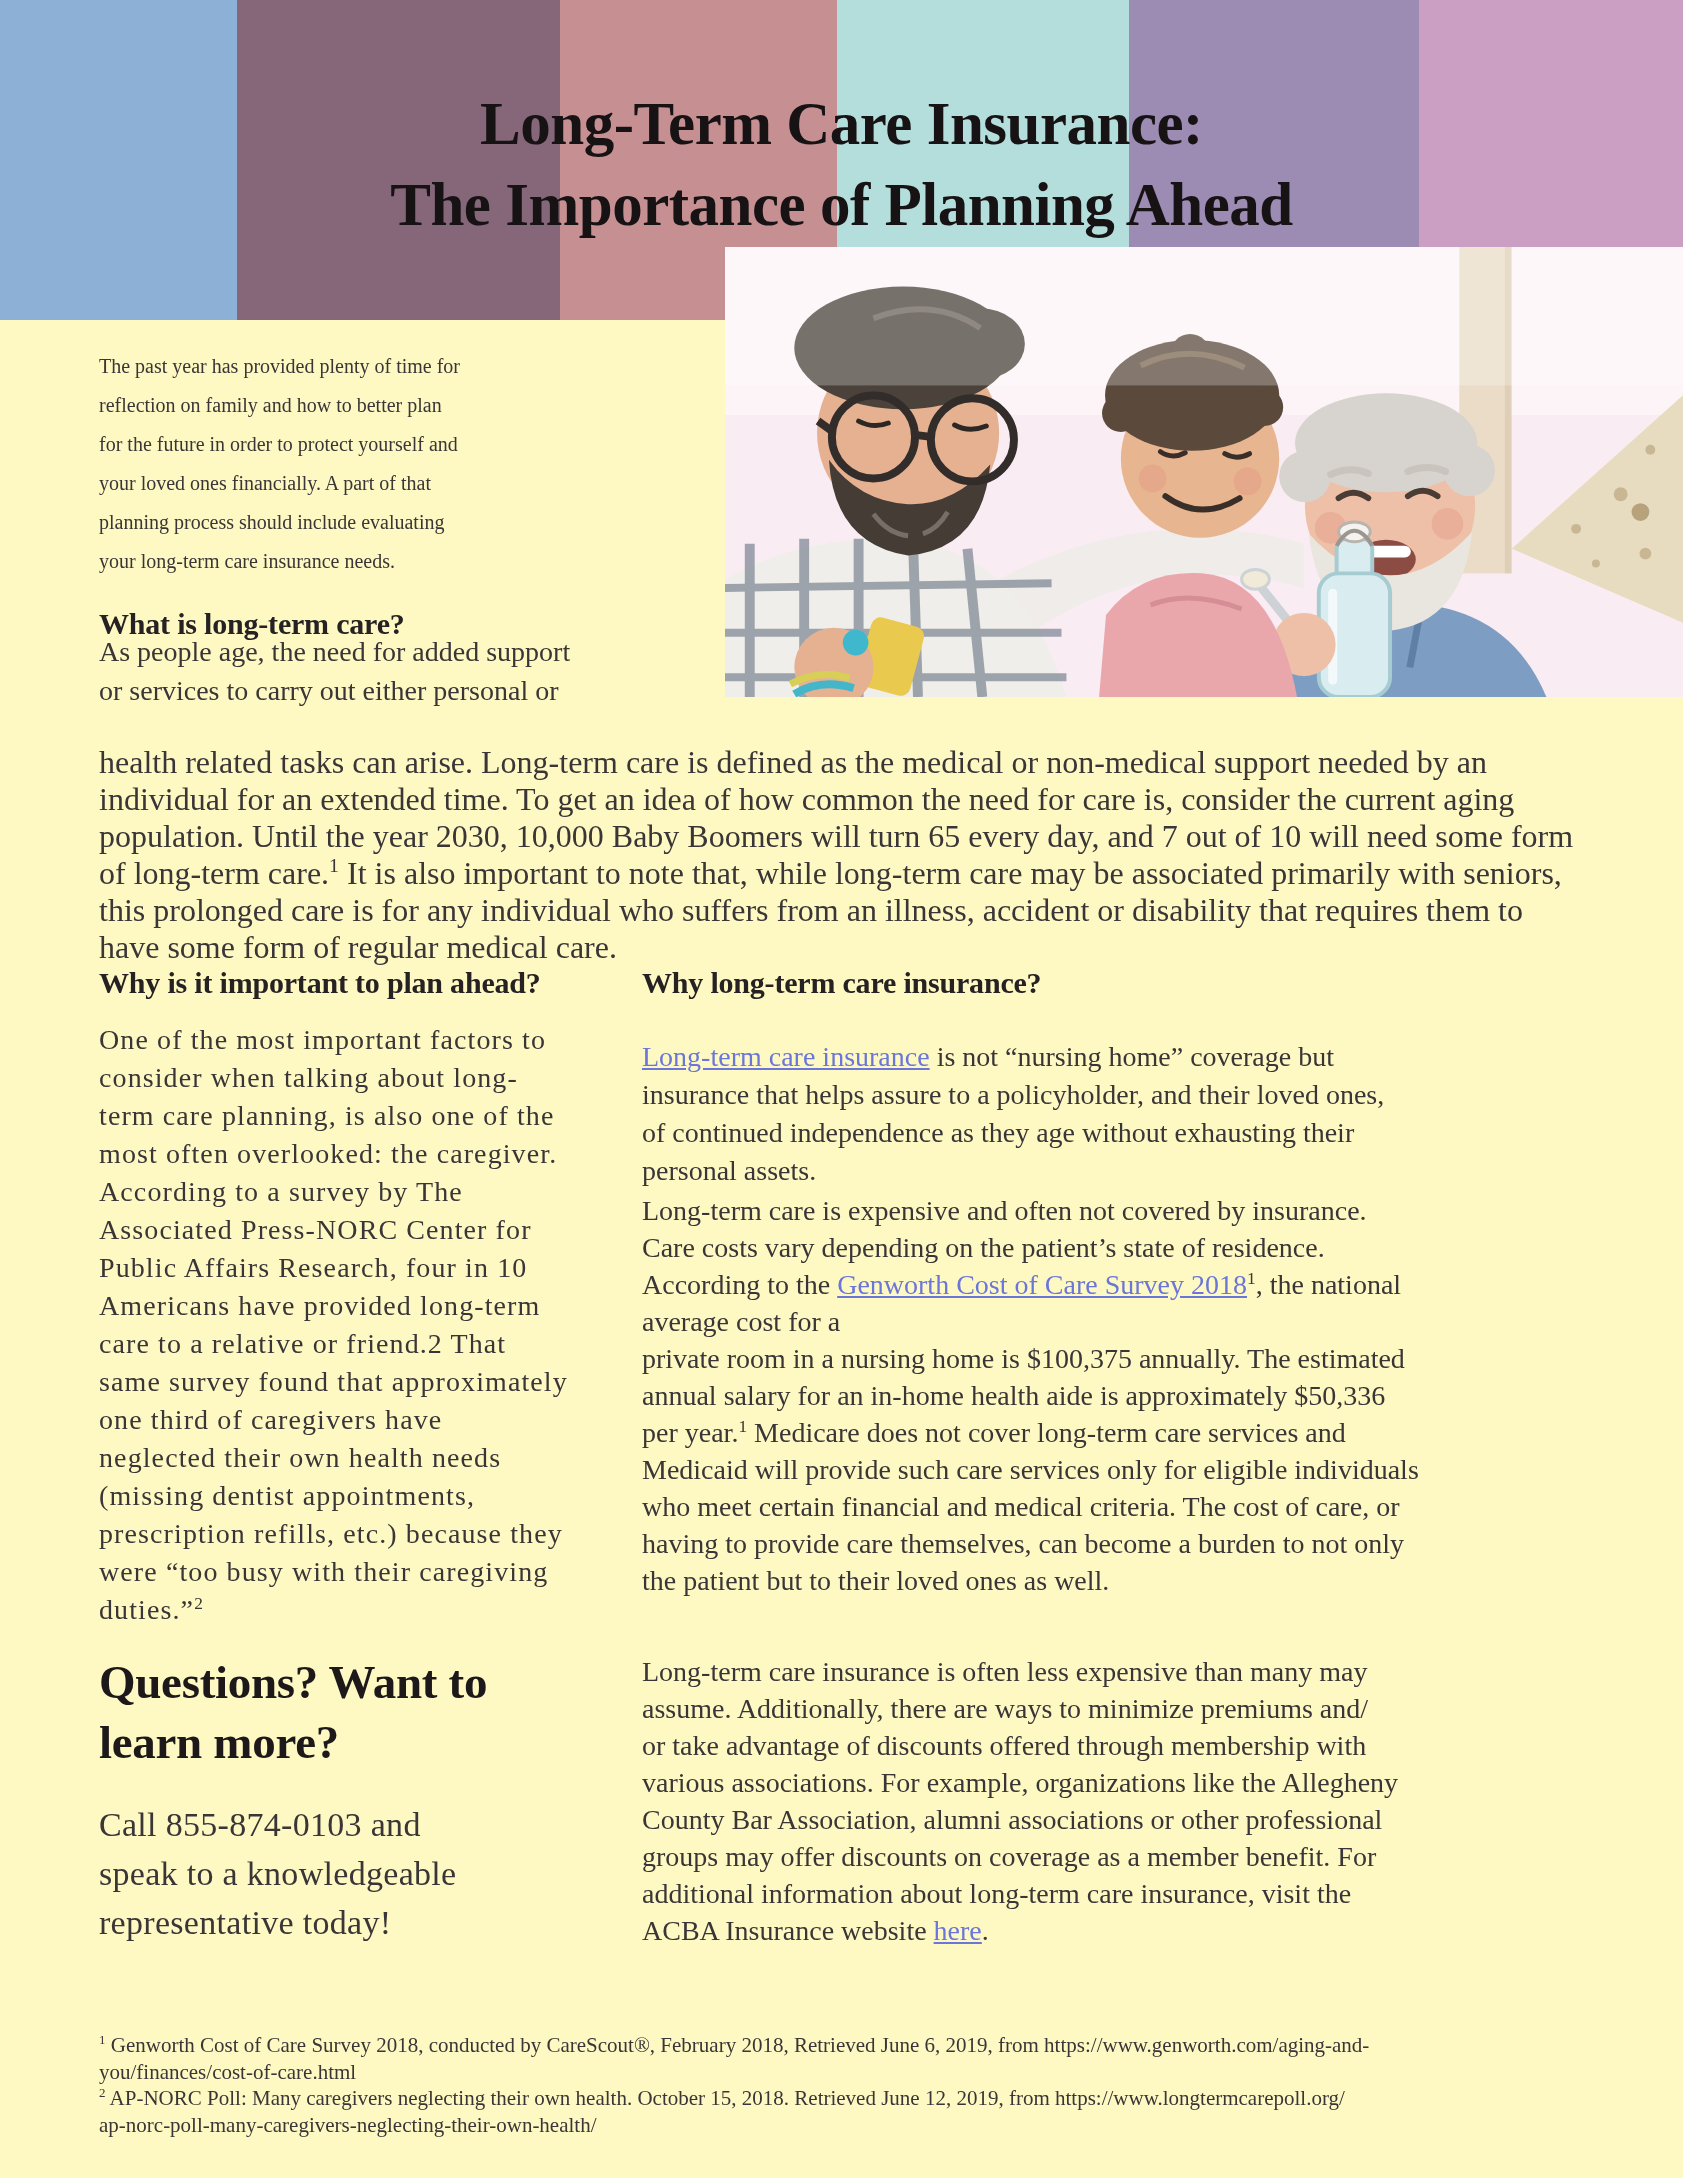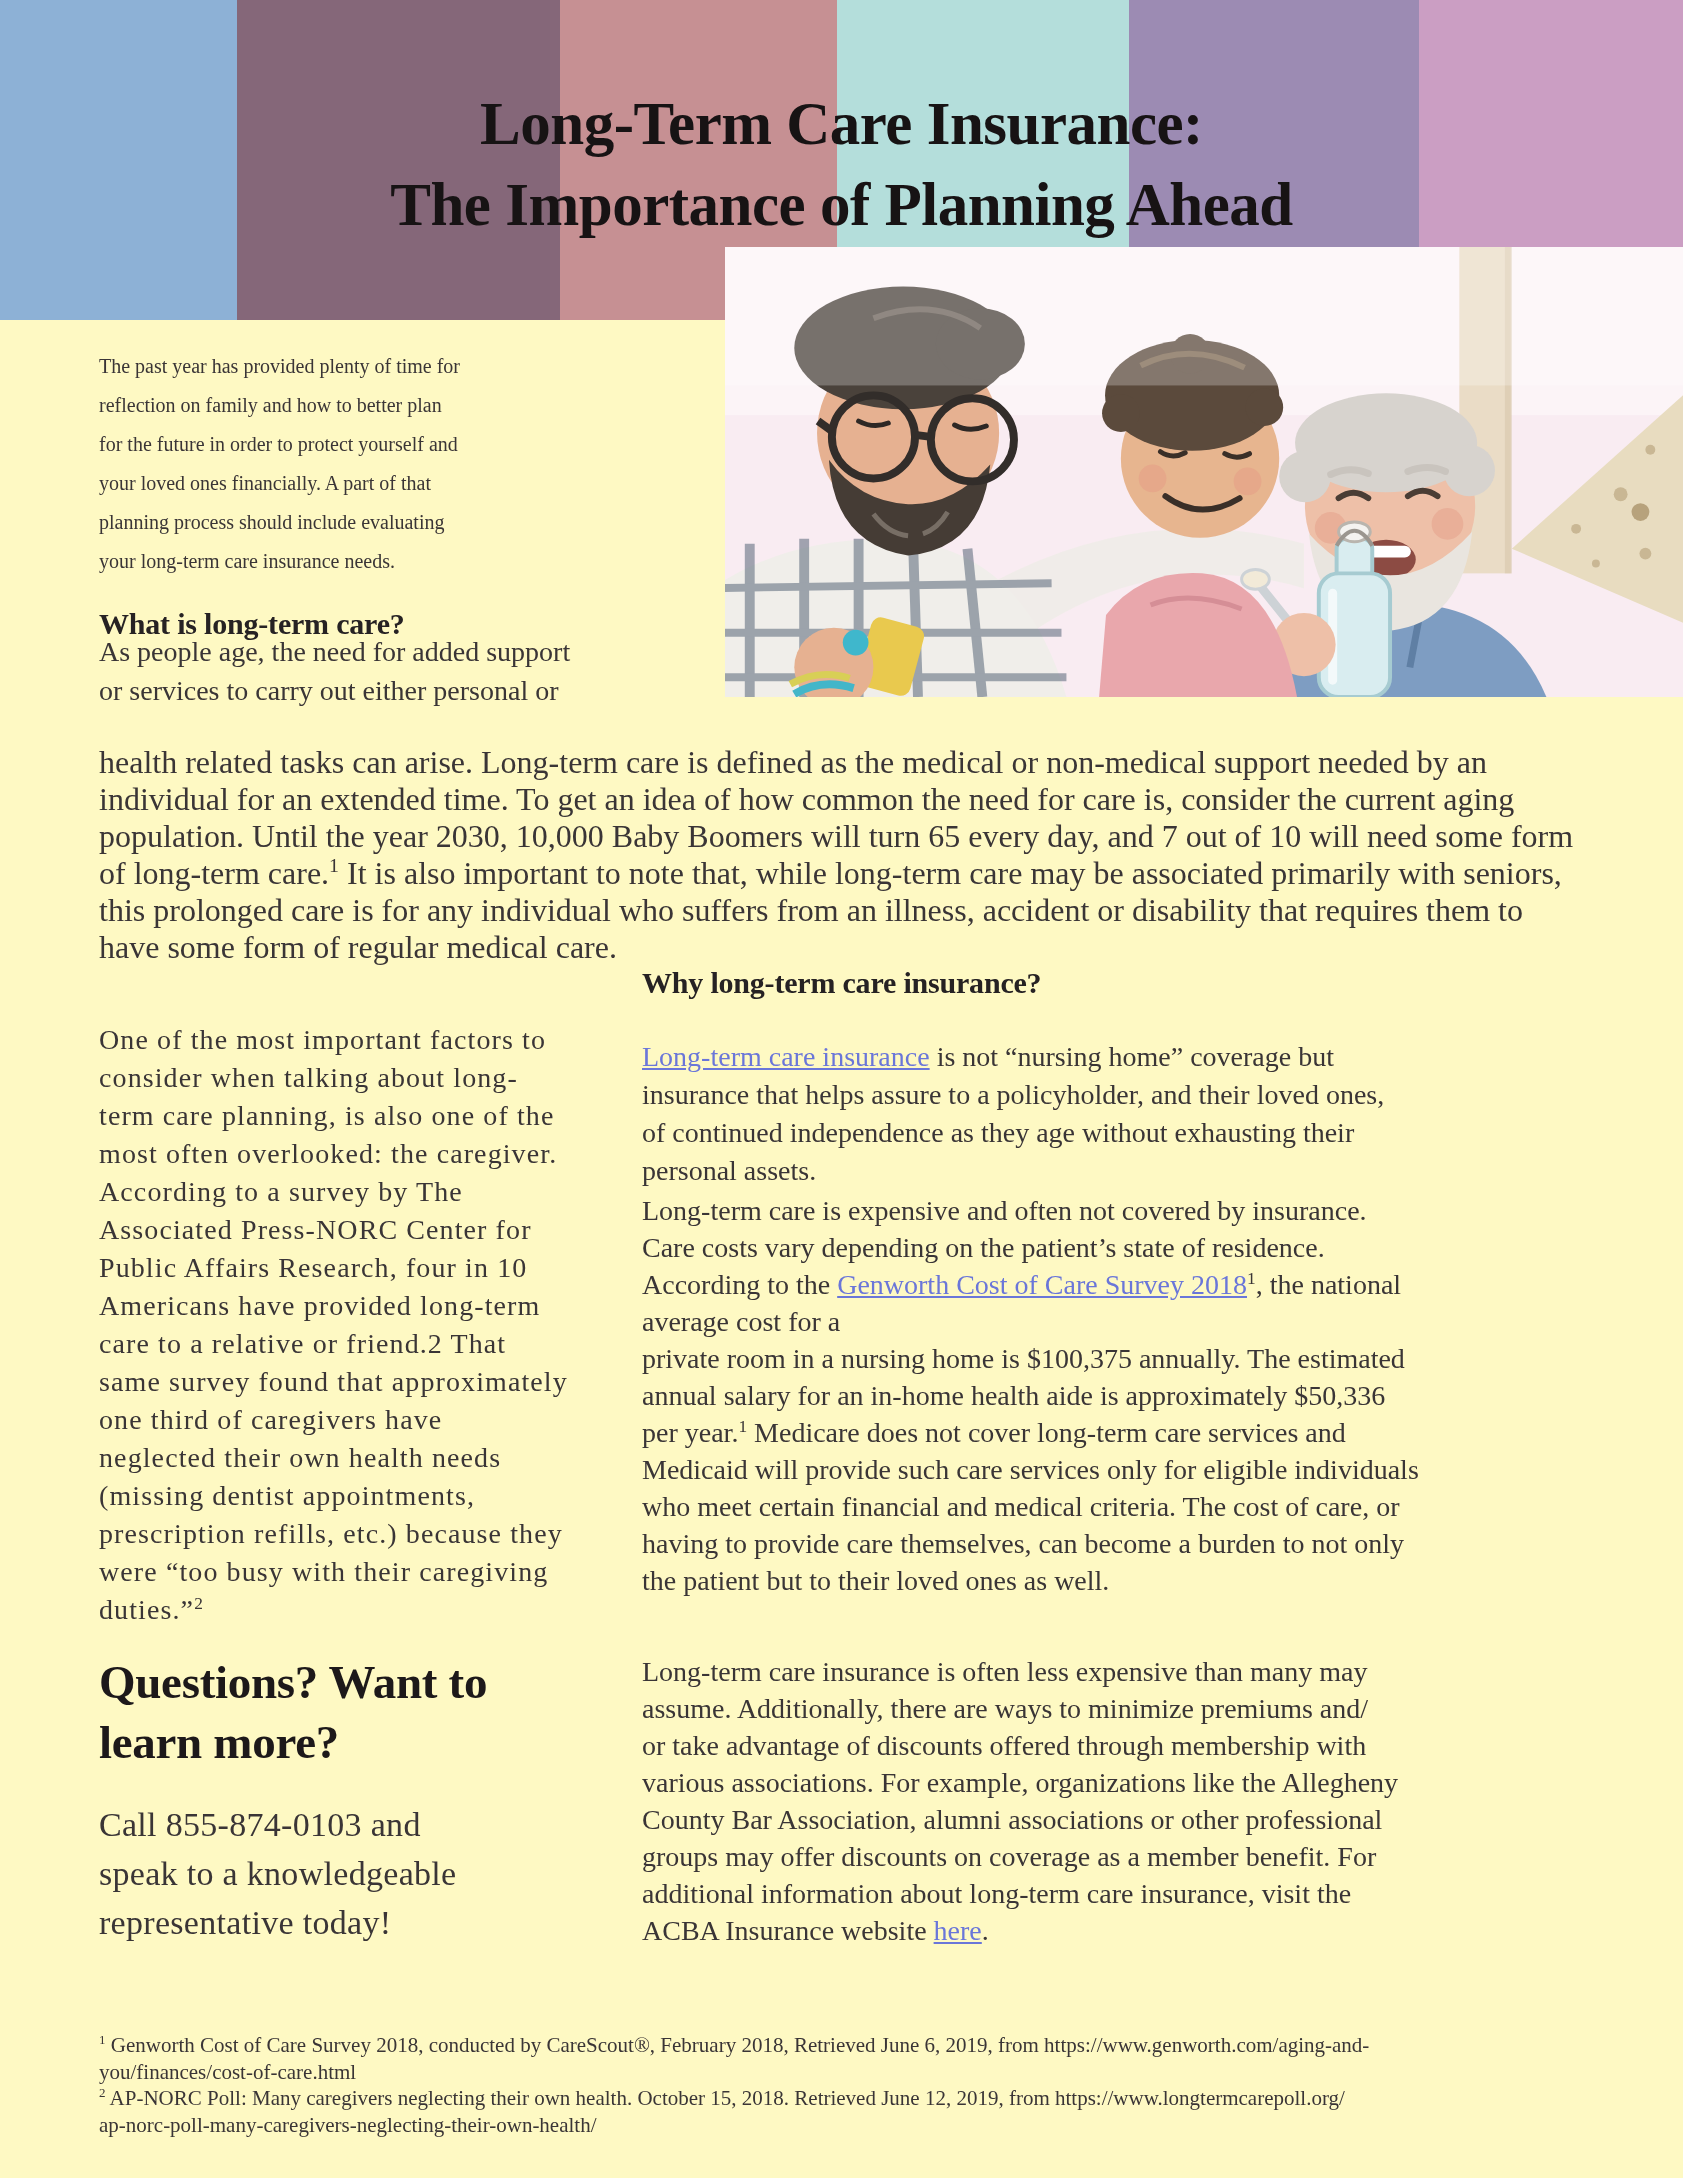--- a/index.html
+++ b/index.html
@@ -177,20 +177,21 @@
   <h2 class="h2 what-heading">What is long-term care?</h2>
   <p class="what-narrow prose">As people age, the need for added support
 or services to carry out either personal or</p>
   <p class="what-full prose"><span>health related tasks can arise. Long-term care is defined as the medical or non-medical support needed by an
 individual for an extended time. To get an idea of how common the need for care is, consider the current aging
 population. Until the year 2030, 10,000 Baby Boomers will turn 65 every day, and 7 out of 10 will need some form
 of long-term care.</span><sup>1</sup><span> It is also important to note that, while long-term care may be associated primarily with seniors,
 this prolonged care is for any individual who suffers from an illness, accident or disability that requires them to
 have some form of regular medical care.</span></p>
 
+  <h2 class="h2 left-col-heading">Why is it important to plan ahead?</h2>
   <p class="left-col-para prose"><span>One of the most important factors to
 consider when talking about long-
 term care planning, is also one of the
 most often overlooked: the caregiver.
 According to a survey by The
 Associated Press-NORC Center for
 Public Affairs Research, four in 10
 Americans have provided long-term
 care to a relative or friend.2 That
 same survey found that approximately

